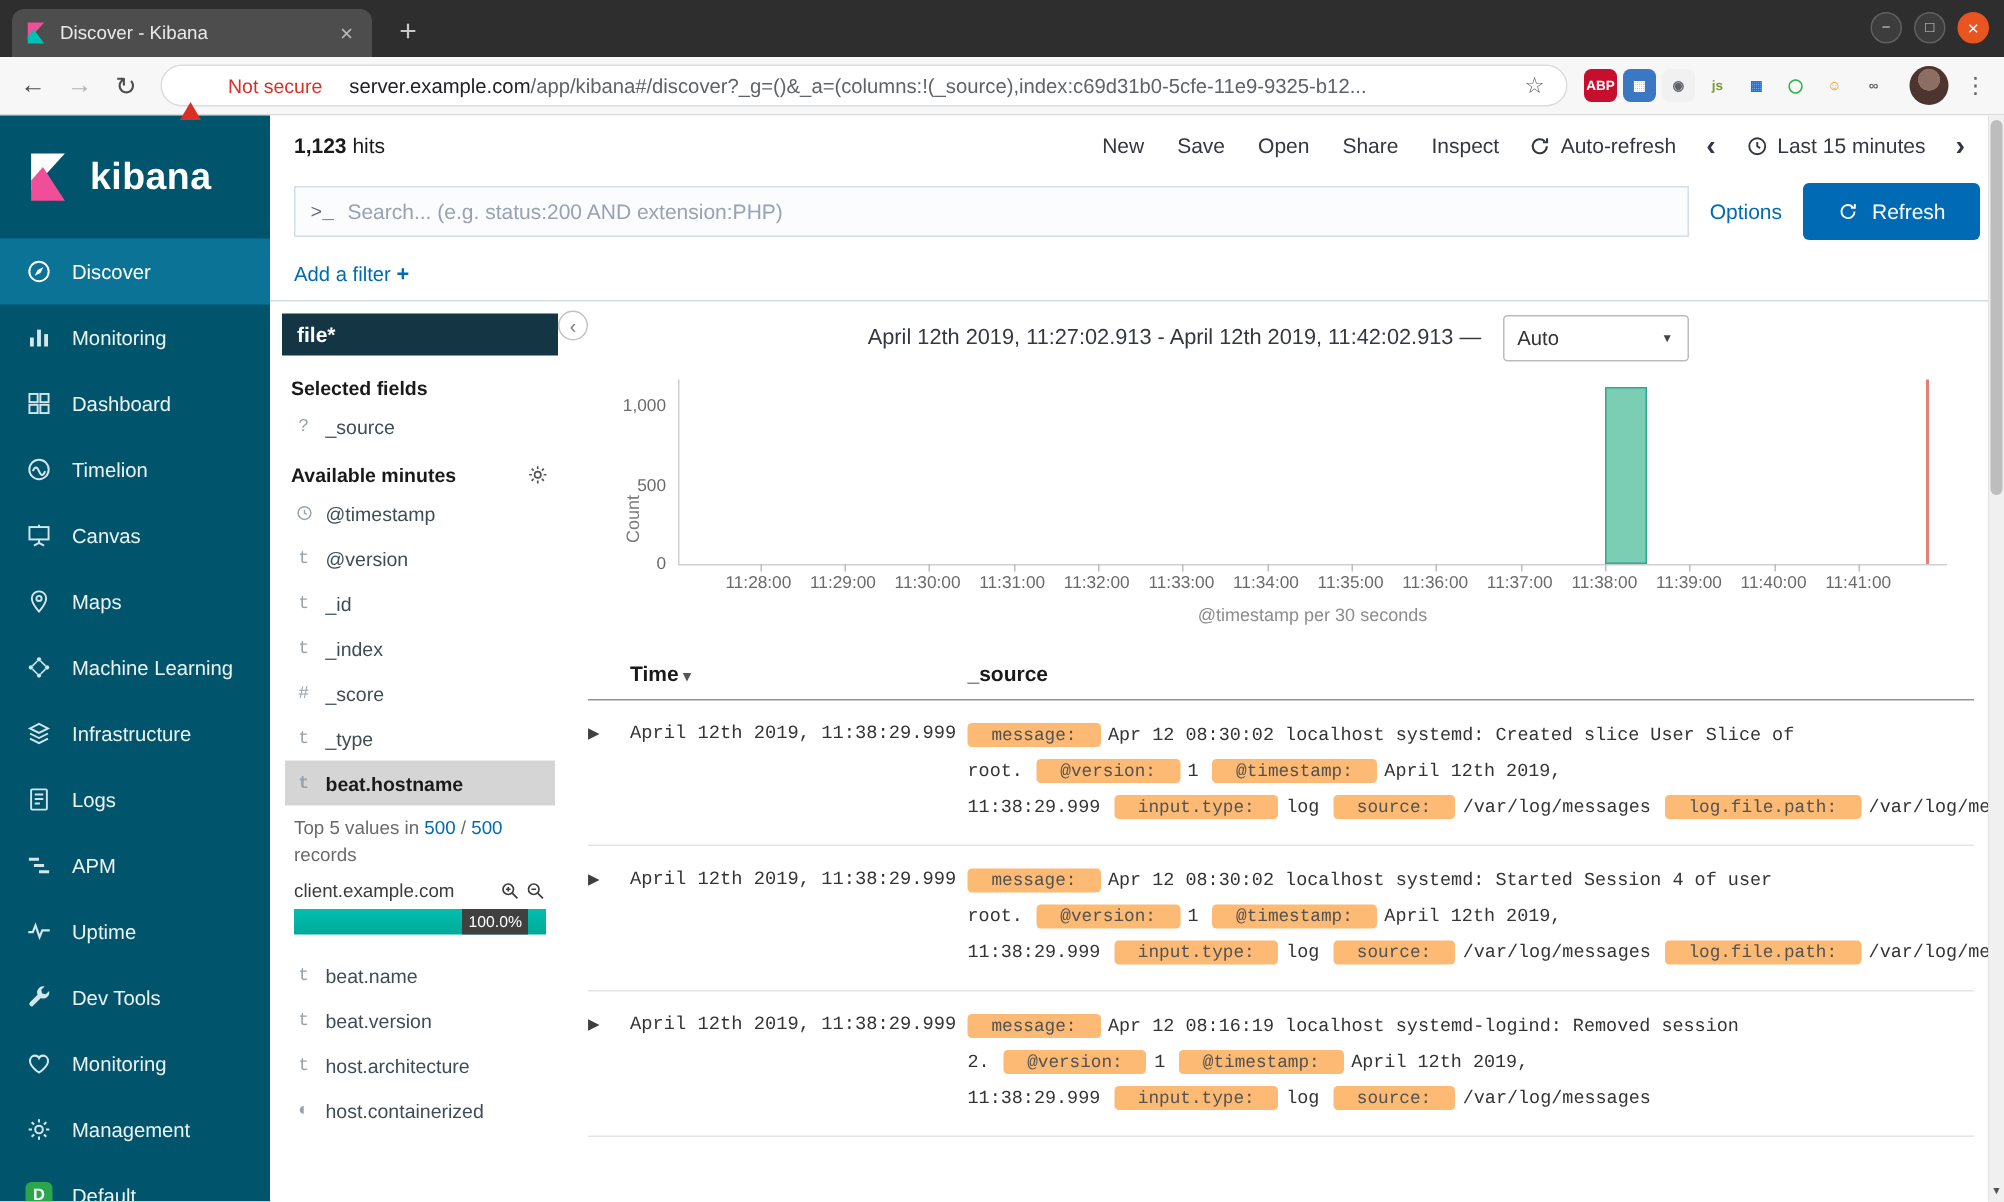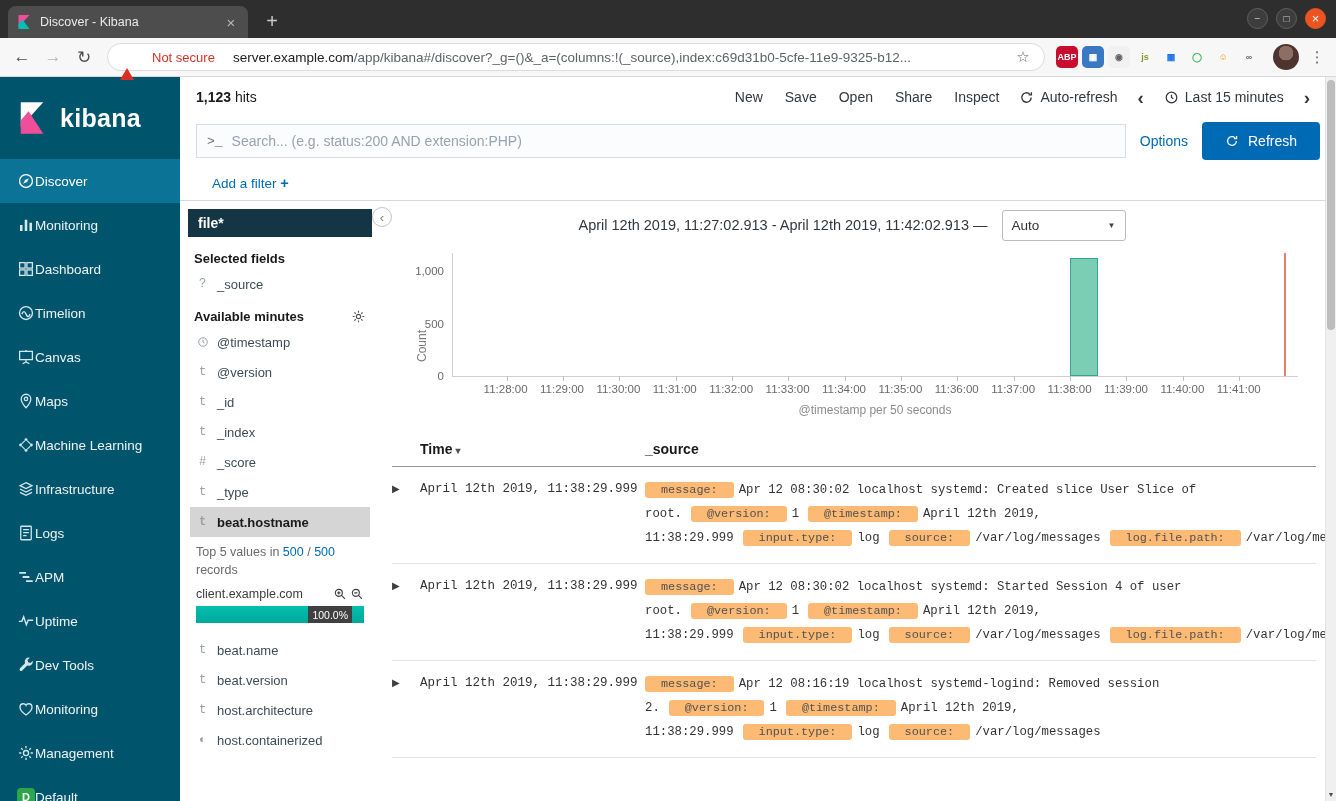--- a/index.html
+++ b/index.html
@@ -46,21 +46,21 @@
 .kebab{color:#5f6368;font-size:15px;width:18px;text-align:center;margin-left:2px;}
 
 
 .app{flex:1;display:flex;min-height:0;}
 
 
 .kb-nav{flex:0 0 180px;background:#00556d;color:#fff;display:flex;flex-direction:column;overflow:hidden;}
 .kb-logo{height:82px;display:flex;align-items:center;gap:10px;padding:0 14px;flex:0 0 82px;}
 .kb-logo svg{width:36px;height:36px;display:block;}
 .wordmark{font-size:25px;font-weight:bold;letter-spacing:.3px;color:#fff;}
-.nav-item{height:44px;display:flex;align-items:center;padding:0 17px;font-size:13.5px;
+.nav-item{height:44px;display:flex;align-items:center;gap:13px;padding:0 17px;font-size:13.5px;
   color:rgba(255,255,255,.93);cursor:pointer;flex:0 0 44px;}
 .nav-item.active{background:#0a7396;color:#fff;}
 .nav-icon{width:18px;height:18px;flex:0 0 18px;color:#d4e6ec;}
 .nav-item.active .nav-icon{color:#fff;}
 .nav-icon svg{width:18px;height:18px;display:block;}
 .space-badge{background:#2ba64a;color:#fff;border-radius:4px;display:flex;align-items:center;
   justify-content:center;font-weight:bold;font-size:11px;}
 
 
 .kb-main{flex:1;display:flex;flex-direction:column;min-width:0;background:#fff;}
@@ -81,21 +81,21 @@
 .prompt{font-family:"Liberation Mono","DejaVu Sans Mono",monospace;color:#69707d;font-size:13px;}
 .qinput{border:none;outline:none;background:transparent;flex:1;font-size:14px;color:#343741;}
 .qinput::placeholder{color:#98a2b3;}
 .options-link{color:#006bb4;font-size:14px;cursor:pointer;}
 .refresh-btn{height:38px;min-width:118px;background:#006bb4;color:#fff;border:none;border-radius:4px;
   font-size:14px;display:flex;align-items:center;justify-content:center;gap:9px;cursor:pointer;
   font-family:"Liberation Sans",sans-serif;}
 .refresh-btn .icon-sm{color:#fff;width:14px;height:14px;}
 .refresh-btn .icon-sm svg{width:14px;height:14px;}
 
-.kb-filterbar{flex:0 0 36px;display:flex;align-items:center;padding:0 32px;border-bottom:1px solid #d3dae6;}
+.kb-filterbar{flex:0 0 36px;display:flex;align-items:center;padding:0 16px;border-bottom:1px solid #d3dae6;}
 .add-filter{color:#006bb4;font-size:13.5px;cursor:pointer;}
 .add-filter .plus{font-weight:bold;font-size:14.5px;}
 
 .kb-content{flex:1;display:flex;min-height:0;}
 
 
 .fields-panel{flex:0 0 196px;width:196px;padding:8px 4px 0 8px;}
 .index-header{background:#143544;color:#fff;font-weight:bold;font-size:14px;height:28px;
   display:flex;align-items:center;padding:0 10px;cursor:pointer;}
 .fields-scroll{padding:4px 2px 0 2px;}
@@ -574,21 +574,21 @@
                 <div class="xtick" style="left: 39.6667%;">11:33:00</div>
                 <div class="xtick" style="left: 46.3333%;">11:34:00</div>
                 <div class="xtick" style="left: 53%;">11:35:00</div>
                 <div class="xtick" style="left: 59.6667%;">11:36:00</div>
                 <div class="xtick" style="left: 66.3333%;">11:37:00</div>
                 <div class="xtick" style="left: 73%;">11:38:00</div>
                 <div class="xtick" style="left: 79.6667%;">11:39:00</div>
                 <div class="xtick" style="left: 86.3333%;">11:40:00</div>
                 <div class="xtick" style="left: 93%;">11:41:00</div>
               </div>
-            <div class="xcaption">@timestamp per 50 seconds</div>
+            <div class="xcaption">@timestamp per 30 seconds</div>
           </div>
 
           <div class="doc-table">
             <div class="dt-header">
               <span class="dt-exp-col"></span>
               <span class="dt-time-h">
                 <span>Time</span><span class="sort-caret">▾</span>
               </span>
               <span class="dt-source-h">_source</span>
             </div>

